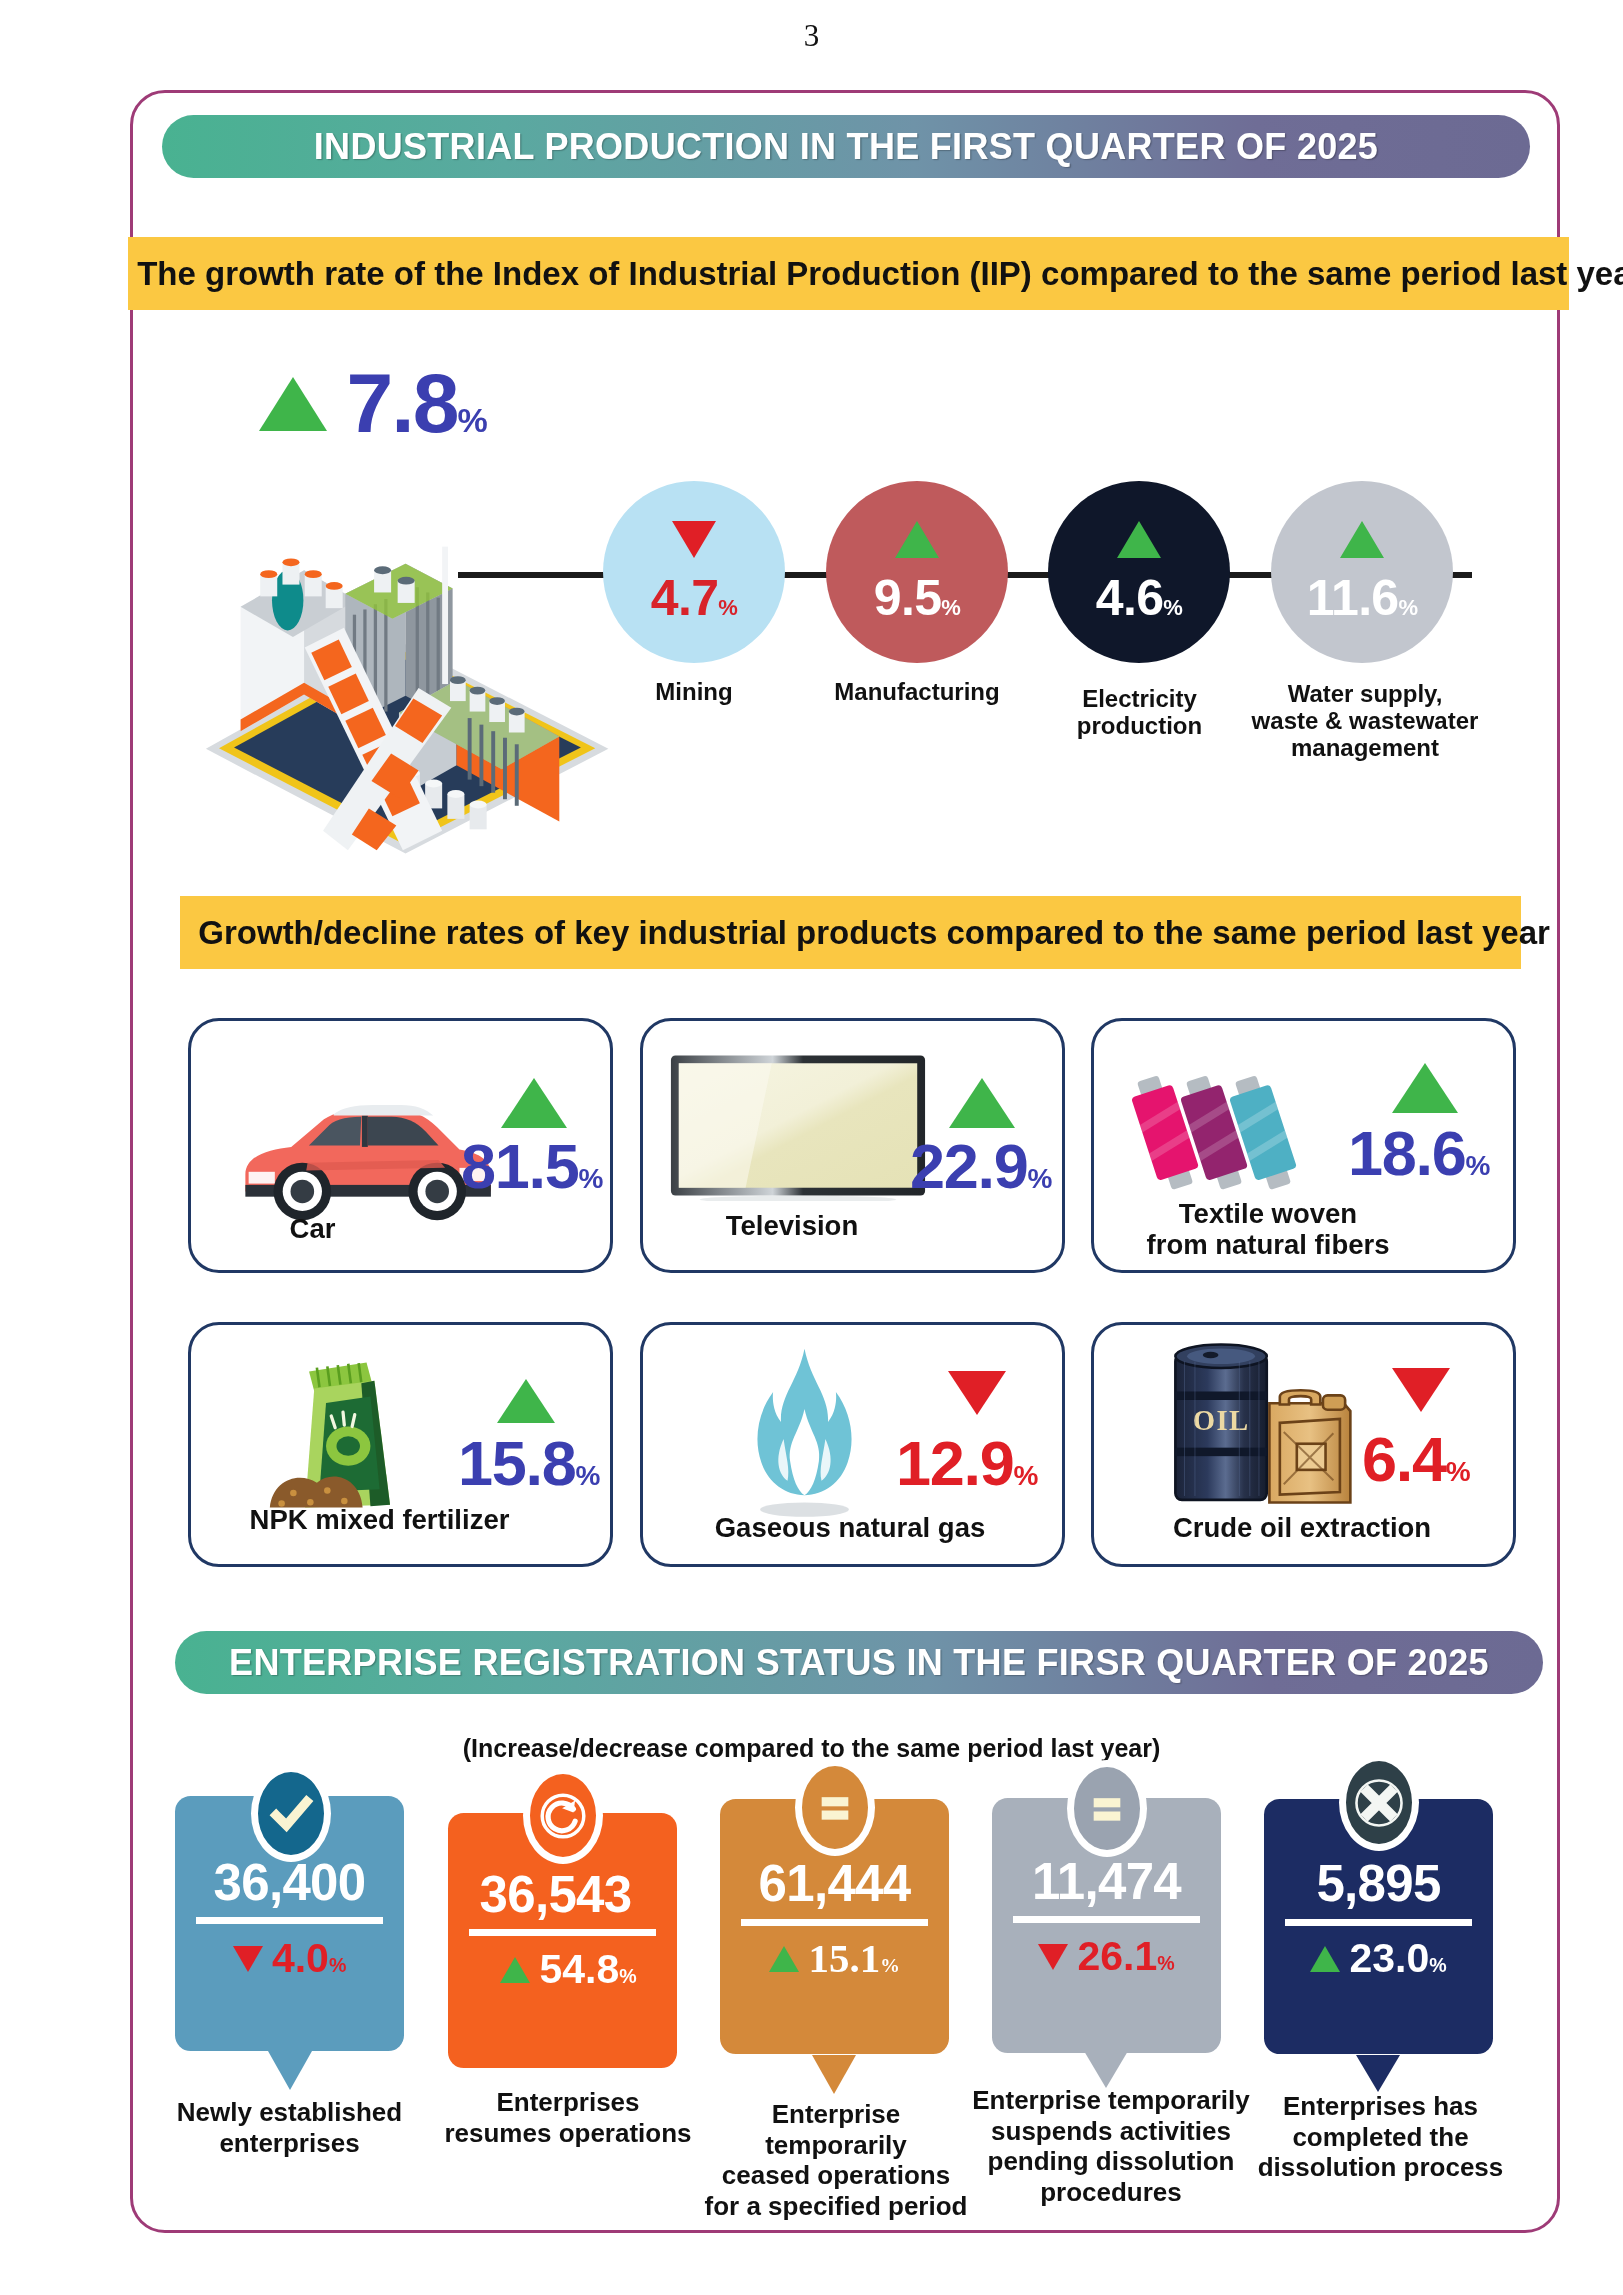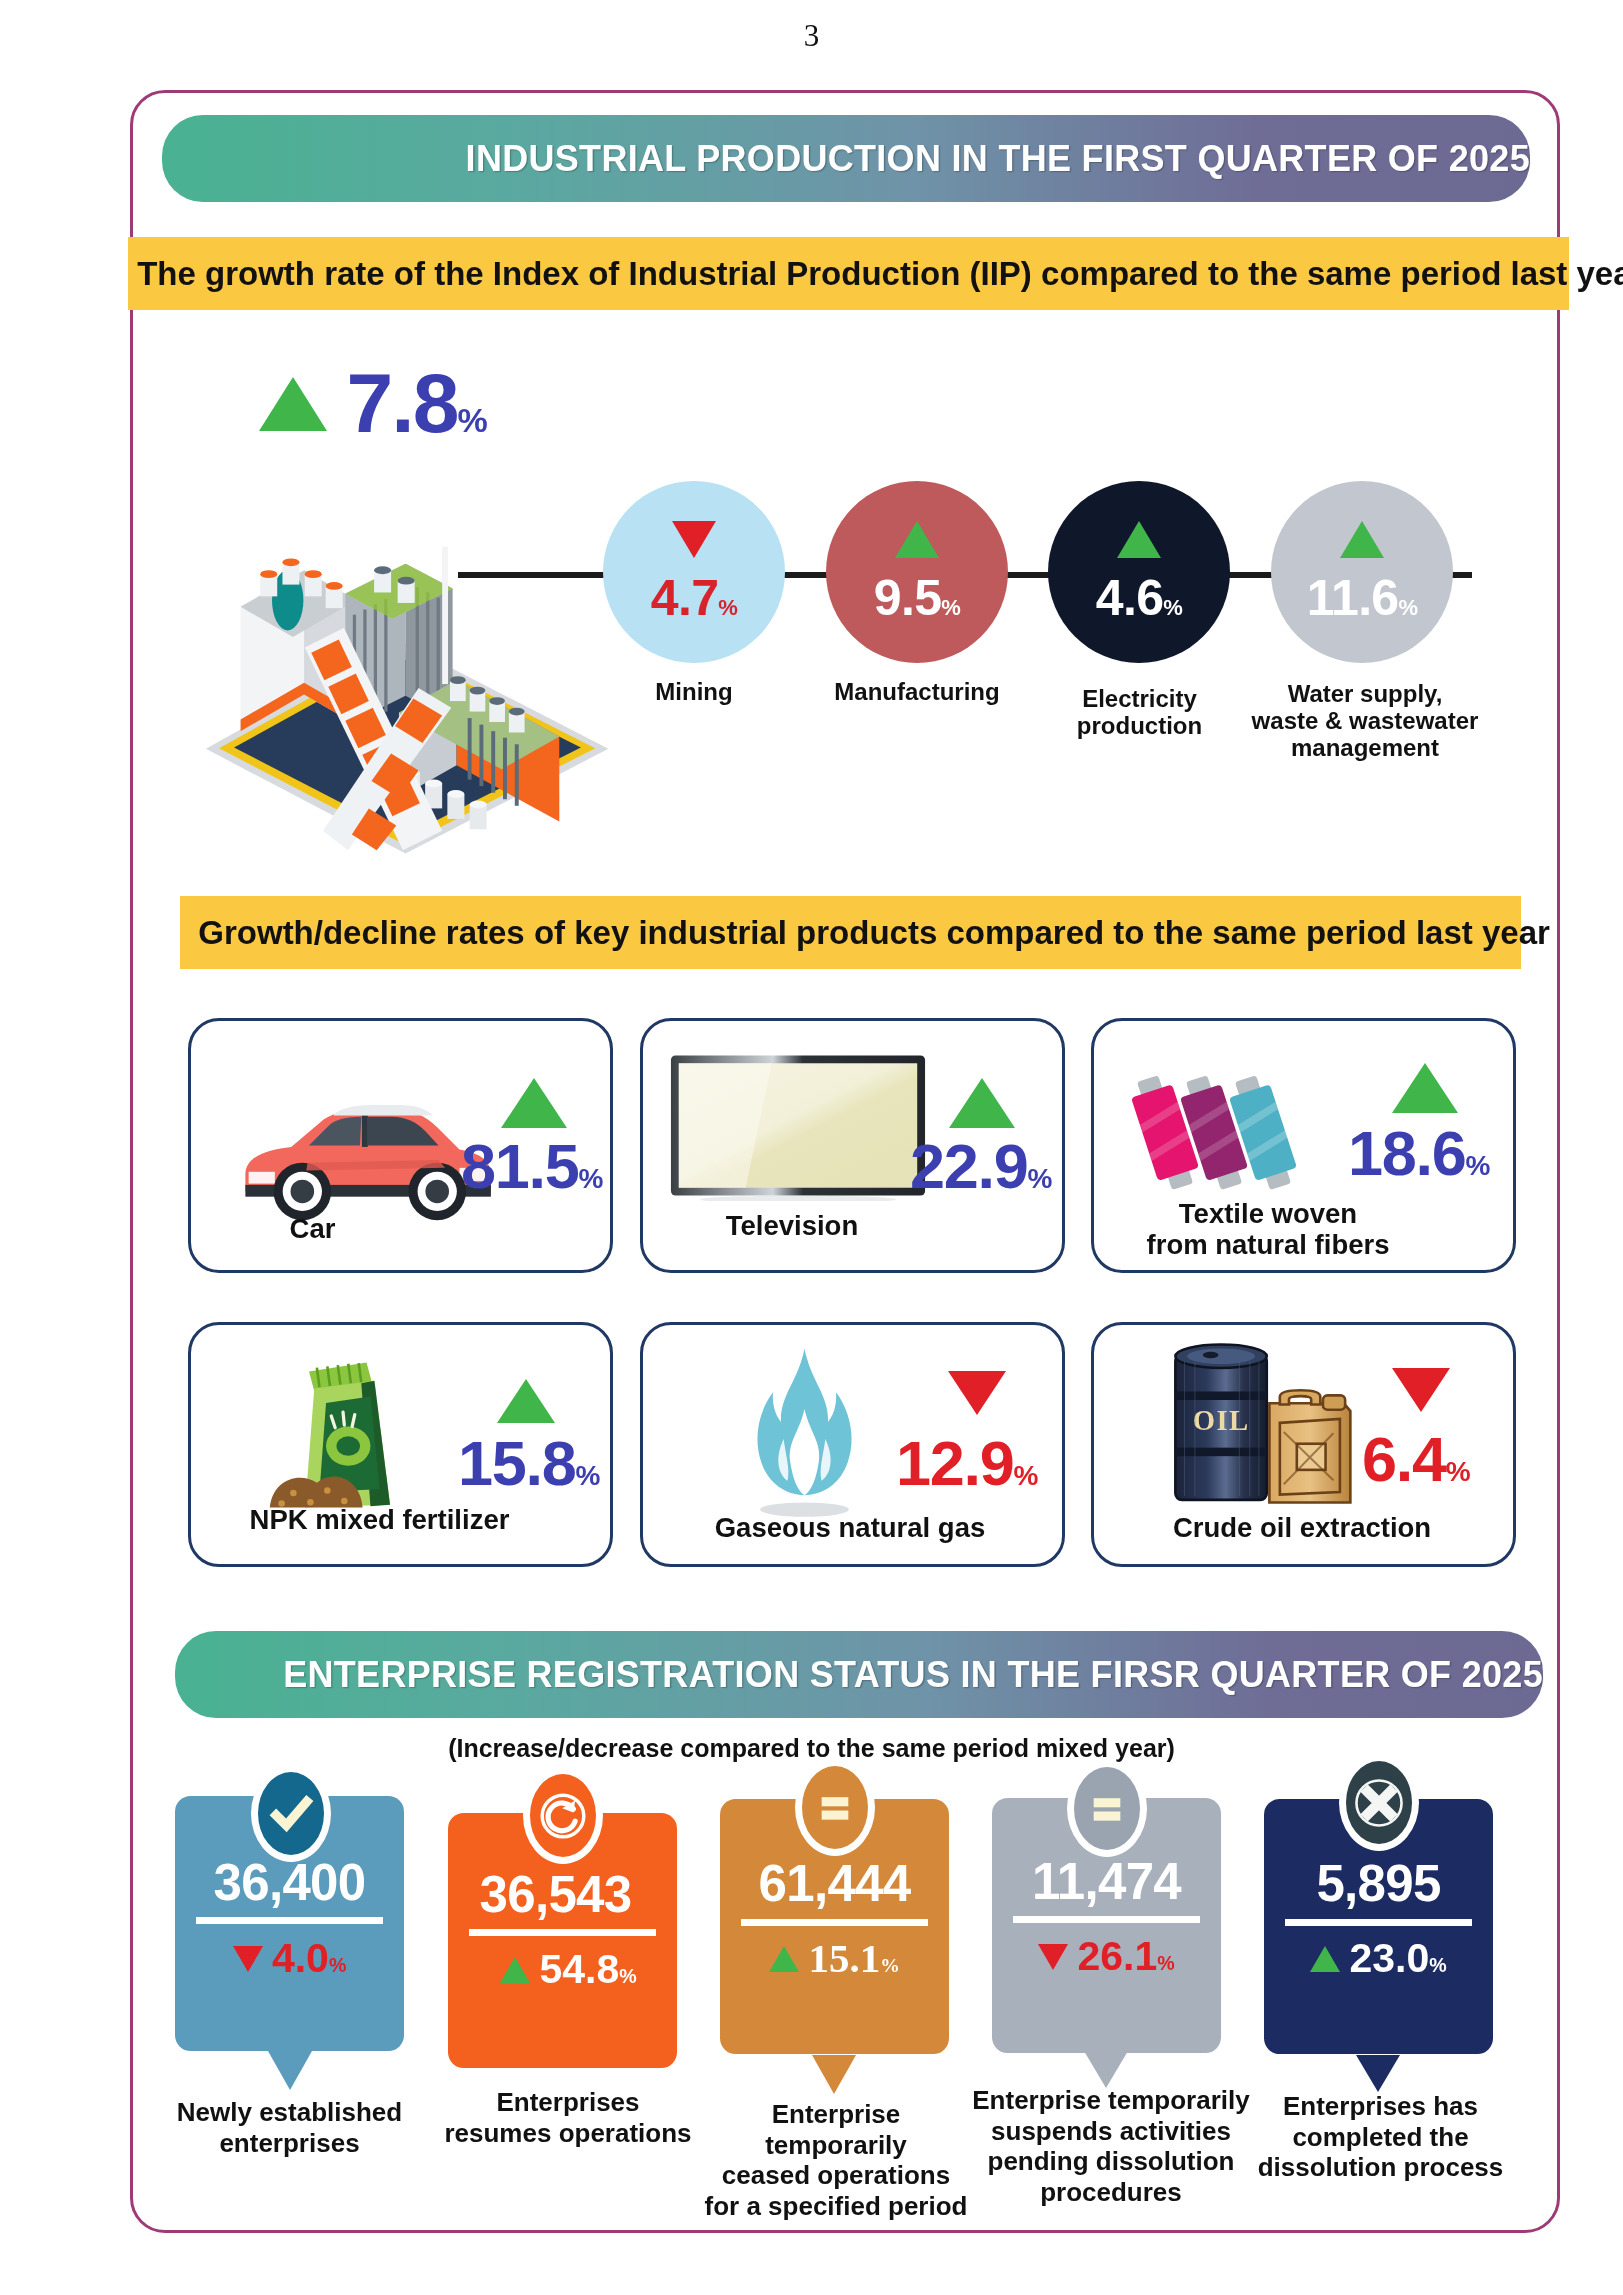--- a/index.html
+++ b/index.html
@@ -12,23 +12,23 @@
     position:absolute;top:18.3px;left:0;width:100%;text-align:center;
     font-family:"Liberation Serif", serif;font-size:31px;color:#111;
   }
   .page-frame{
     position:absolute;left:130px;top:90px;width:1430px;height:2143px;
     border:3.3px solid #9e3b77;border-radius:35px;box-sizing:border-box;
   }
 
   
   .band{
-    position:absolute;height:87px;border-radius:41px;
+    position:absolute;height:63px;border-radius:41px;
     background:linear-gradient(90deg,#49b291 0%, #5aa9a0 25%, #6f93a8 55%, #6f6d96 80%, #6c6a93 100%);
-    display:flex;align-items:center;justify-content:flex-end;
+    display:flex;align-items:center;justify-content:center;
   }
   .band-title{
     color:#fff;font-size:36px;font-weight:bold;letter-spacing:0.3px;
     text-shadow:1.3px 1.3px 1.3px rgba(0,0,0,.25);
     font-family:"Liberation Sans", sans-serif;white-space:nowrap;
   }
   #band-industrial{left:162px;top:115px;width:1368px;}
   #band-enterprise{left:175px;top:1631px;width:1368px;}
 
   
@@ -467,21 +467,21 @@
 </svg>
 <div class="prod-tri tri-down" style="left:1392px;top:1368px;border-left-width:29px;border-right-width:29px;border-top-width:44px;"></div>
 <div class="prod-val down" style="left:1362px;top:1428px;">
   <span>6.4</span><span class="sym">%</span>
 </div>
 <div class="prod-label" style="left:1112px;top:1513px;width:380px;white-space:pre-line;">Crude oil extraction</div>
 
 <div class="band" id="band-enterprise">
   <div class="band-title">ENTERPRISE REGISTRATION  STATUS IN THE FIRSR QUARTER OF 2025</div>
 </div>
-<div class="sub-note">(Increase/decrease compared to the same period mixed year)</div>
+<div class="sub-note">(Increase/decrease compared to the same period last year)</div>
 
 <div class="ent-card" style="left:175px;top:1796px;background:#5b9cbd;"></div>
 <div class="ent-badge" style="left:251px;top:1765px;background:#14678d;">
   <svg viewBox="0 0 60 60" width="51" height="51">
       <path d="M12,32 L24,44 L48,16" stroke="#faf4d2" stroke-width="11" fill="none" stroke-linecap="square"></path>
     </svg>
 </div>
 <div class="ent-num" style="left:175px;top:1857px;width:229px;">36,400</div>
 <div class="ent-rule" style="left:196px;top:1917px;width:187px;"></div>
 <div class="ent-chg" style="left:175px;top:1938px;width:229px;">

